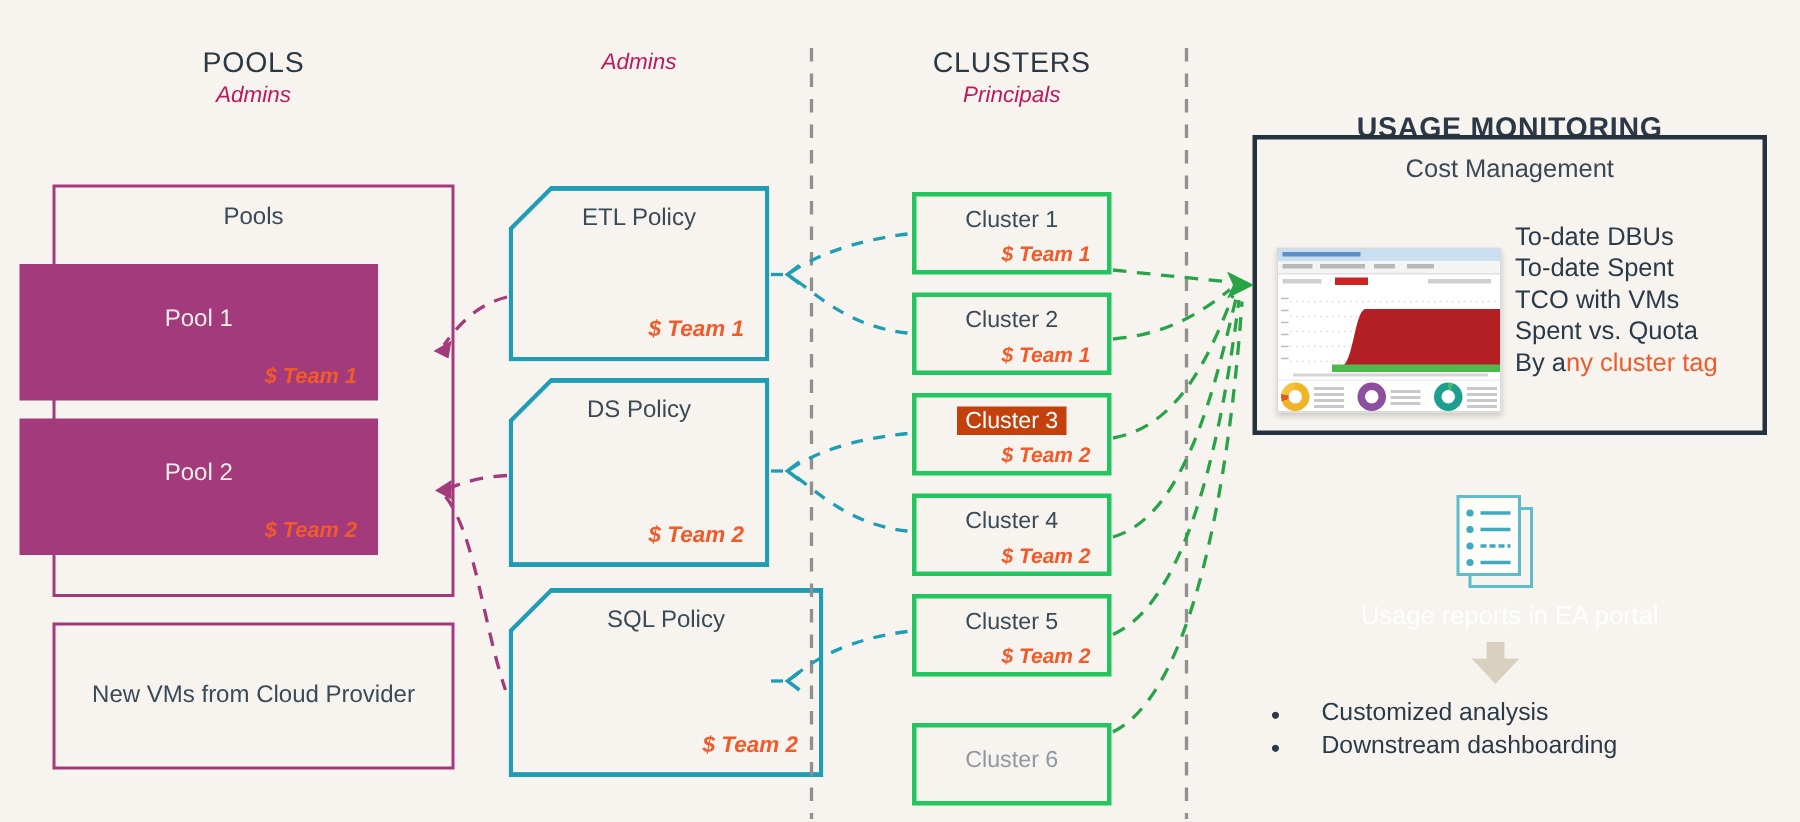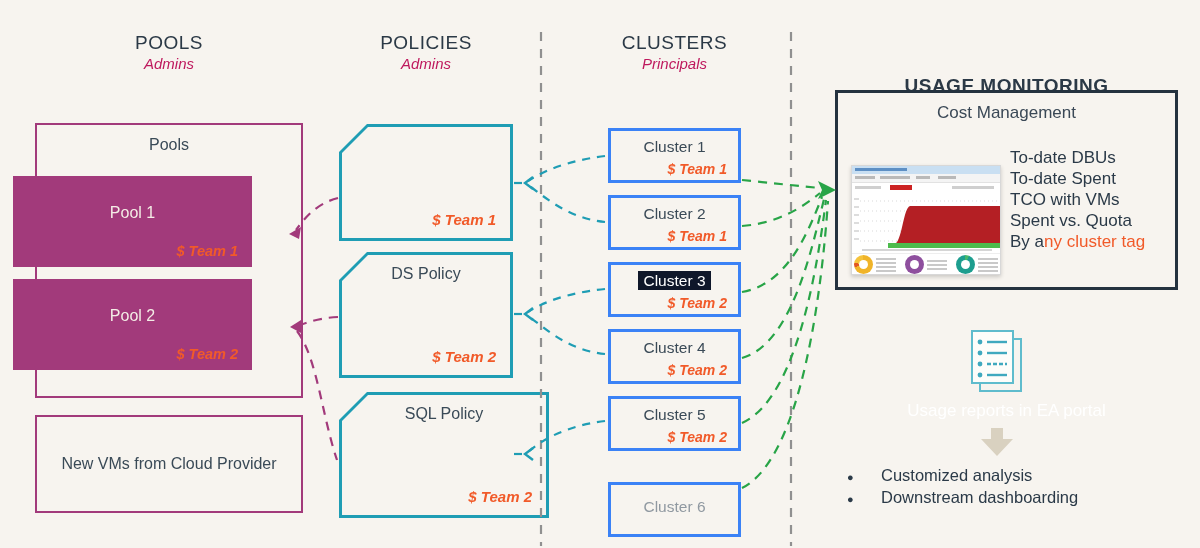--- a/index.html
+++ b/index.html
@@ -29,24 +29,24 @@
   .newvms-box .lbl{font-size:16px;color:#3a4a57;}
   
   .policy{position:absolute;left:339px;width:174px;}
   .policy .shape-outer{position:absolute;inset:0;background:#1f9db4;
     clip-path:polygon(0 28px,28px 0,100% 0,100% 100%,0 100%);}
   .policy .shape-inner{position:absolute;inset:3px;background:#f7f4ef;
     clip-path:polygon(0 26px,26px 0,100% 0,100% 100%,0 100%);}
   .policy .plabel{position:absolute;top:13px;left:0;width:100%;text-align:center;font-size:16px;color:#3a4a57;}
   .policy .tag{right:17px;bottom:13px;font-size:15px;}
   
-  .cluster{position:absolute;left:608px;width:133px;height:55px;border:3px solid #3b82f6;
+  .cluster{position:absolute;left:608px;width:133px;height:55px;border:3px solid #22c55e;
     box-sizing:border-box;background:#f7f4ef;}
   .cluster .clabel{position:absolute;top:7px;left:0;width:100%;text-align:center;font-size:15.5px;color:#3a4a57;}
-  .cluster .clabel .hl{background:#0f172a;color:#fff;padding:1px 5px;}
+  .cluster .clabel .hl{background:#c2410c;color:#fff;padding:1px 5px;}
   .cluster .clabel.muted{color:#9099a1;top:13px;}
   .cluster .tag{right:11px;bottom:3px;font-size:14px;}
   
   .cost-box{position:absolute;left:835px;top:90px;width:343px;height:200px;
     border:3.5px solid #24323f;box-sizing:border-box;background:#f7f4ef;}
   .cost-title{position:absolute;top:10px;left:0;width:100%;text-align:center;font-size:17px;color:#3a4856;}
   .metrics{position:absolute;left:172px;top:54px;font-size:17px;line-height:21px;color:#2b3a48;}
   .metrics .orange{color:#f15a29;}
   
   .dash{position:absolute;left:13px;top:72px;width:148px;height:108px;background:#fff;
@@ -81,21 +81,20 @@
 </head>
 <body>
 
 <div class="canvas">
 
   <div class="col-header" style="left:35px;width:268px;">
     <div class="title">POOLS</div>
     <div class="subtitle">Admins</div>
   </div>
   <div class="col-header" style="left:339px;width:174px;">
-    <div class="title">POLICIES</div>
     <div class="subtitle">Admins</div>
   </div>
   <div class="col-header" style="left:608px;width:133px;">
     <div class="title">CLUSTERS</div>
     <div class="subtitle">Principals</div>
   </div>
   <div class="col-header bold" style="left:835px;width:343px;margin-top:43px;">
     <div class="title">USAGE MONITORING</div>
     <div class="subtitle">Admins</div>
   </div>
@@ -111,20 +110,21 @@
     <div class="pool-label">Pool 2</div>
     <div class="tag">$ Team 2</div>
   </div>
   <div class="newvms-box">
     <div class="lbl">New VMs from Cloud Provider</div>
   </div>
 
   <div class="policy" style="top:124px;height:117px;">
     <div class="shape-outer"></div>
     <div class="shape-inner"></div>
+    <div class="plabel">ETL Policy</div>
     <div class="tag">$ Team 1</div>
   </div>
   <div class="policy" style="top:252px;height:126px;">
     <div class="shape-outer"></div>
     <div class="shape-inner"></div>
     <div class="plabel">DS Policy</div>
     <div class="tag">$ Team 2</div>
   </div>
   <div class="policy" style="top:392px;height:126px;padding-left:36px;">
     <div class="shape-outer"></div>

